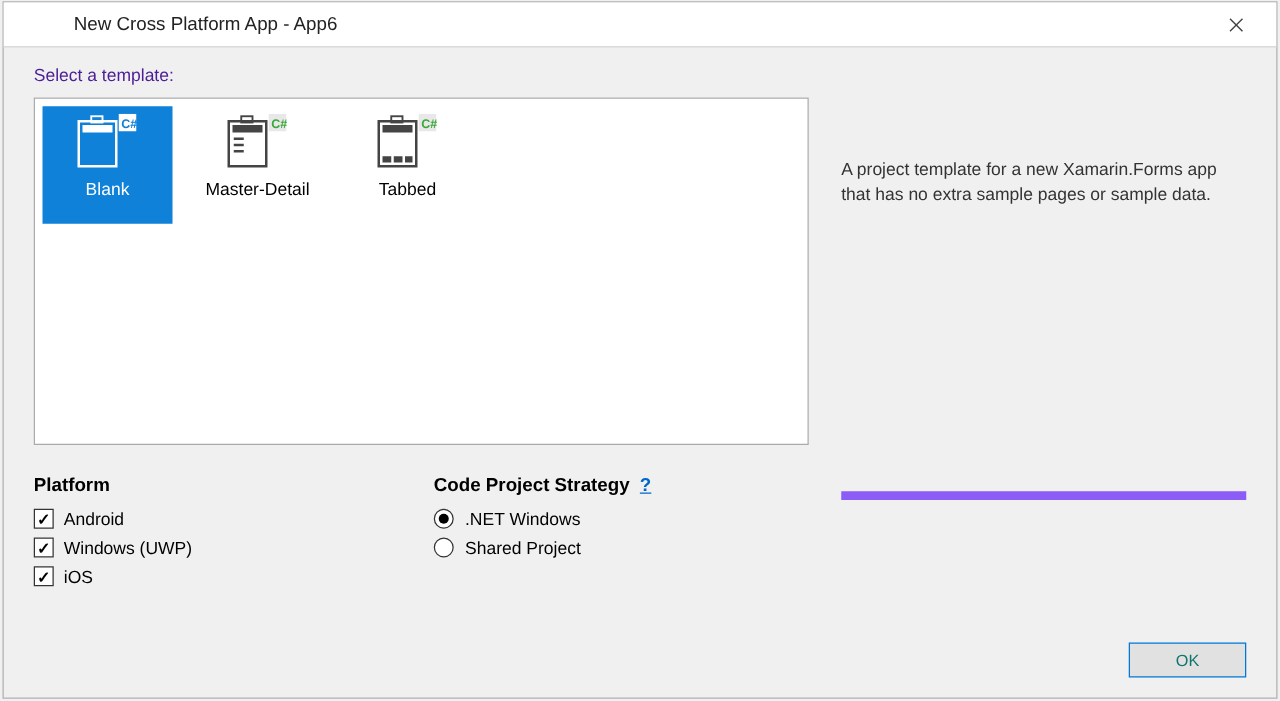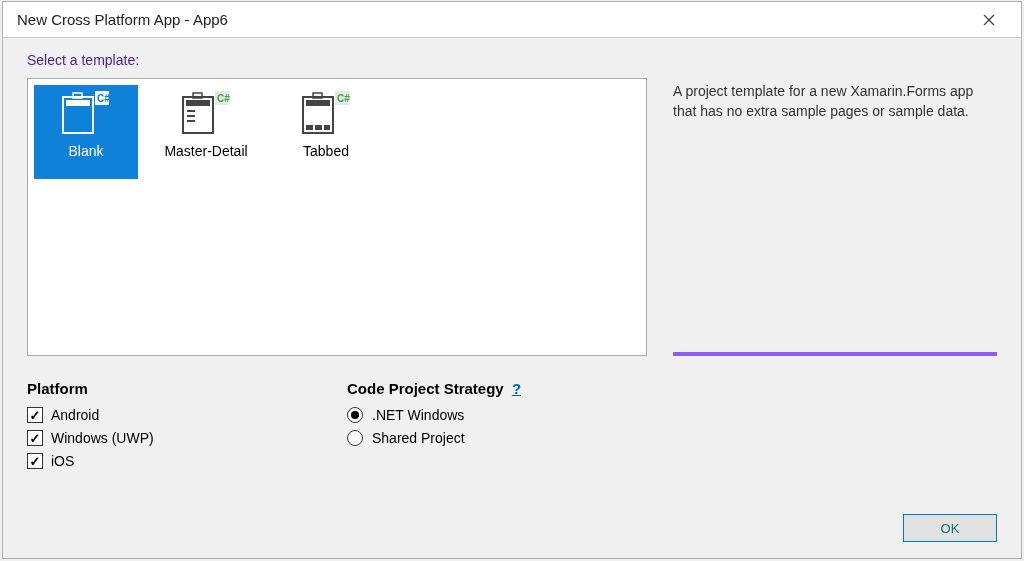--- a/index.html
+++ b/index.html
@@ -27,20 +27,21 @@
       background: #ffffff;
       border-bottom: 1px solid #d0d0d0;
       display: flex;
       align-items: center;
       padding: 0 12px 0 14px;
       font-size: 15px;
       color: #222;
     }
     .titlebar .title {
       flex: 1;
+      margin-left: 42px;
     }
     .close-btn {
       width: 40px;
       height: 32px;
       display: flex;
       align-items: center;
       justify-content: center;
       cursor: pointer;
     }
     .close-btn svg { width: 12px; height: 12px; stroke: #444; stroke-width: 1.2; }
@@ -95,22 +96,23 @@
     .template-label {
       font-size: 14px;
       text-align: center;
     }
     .description-pane {
       flex: 1;
       font-size: 14px;
       color: #333;
       padding-top: 4px;
       line-height: 1.4;
-      border-bottom: 4px solid #8b5cf6;
+      border-bottom: 7px solid #8b5cf6;
       height: 278px;
+      margin-top: 44px;
     }
     .lower {
       display: flex;
       margin-top: 22px;
       gap: 0;
     }
     .lower-left {
       width: 320px;
     }
     .lower-right {

